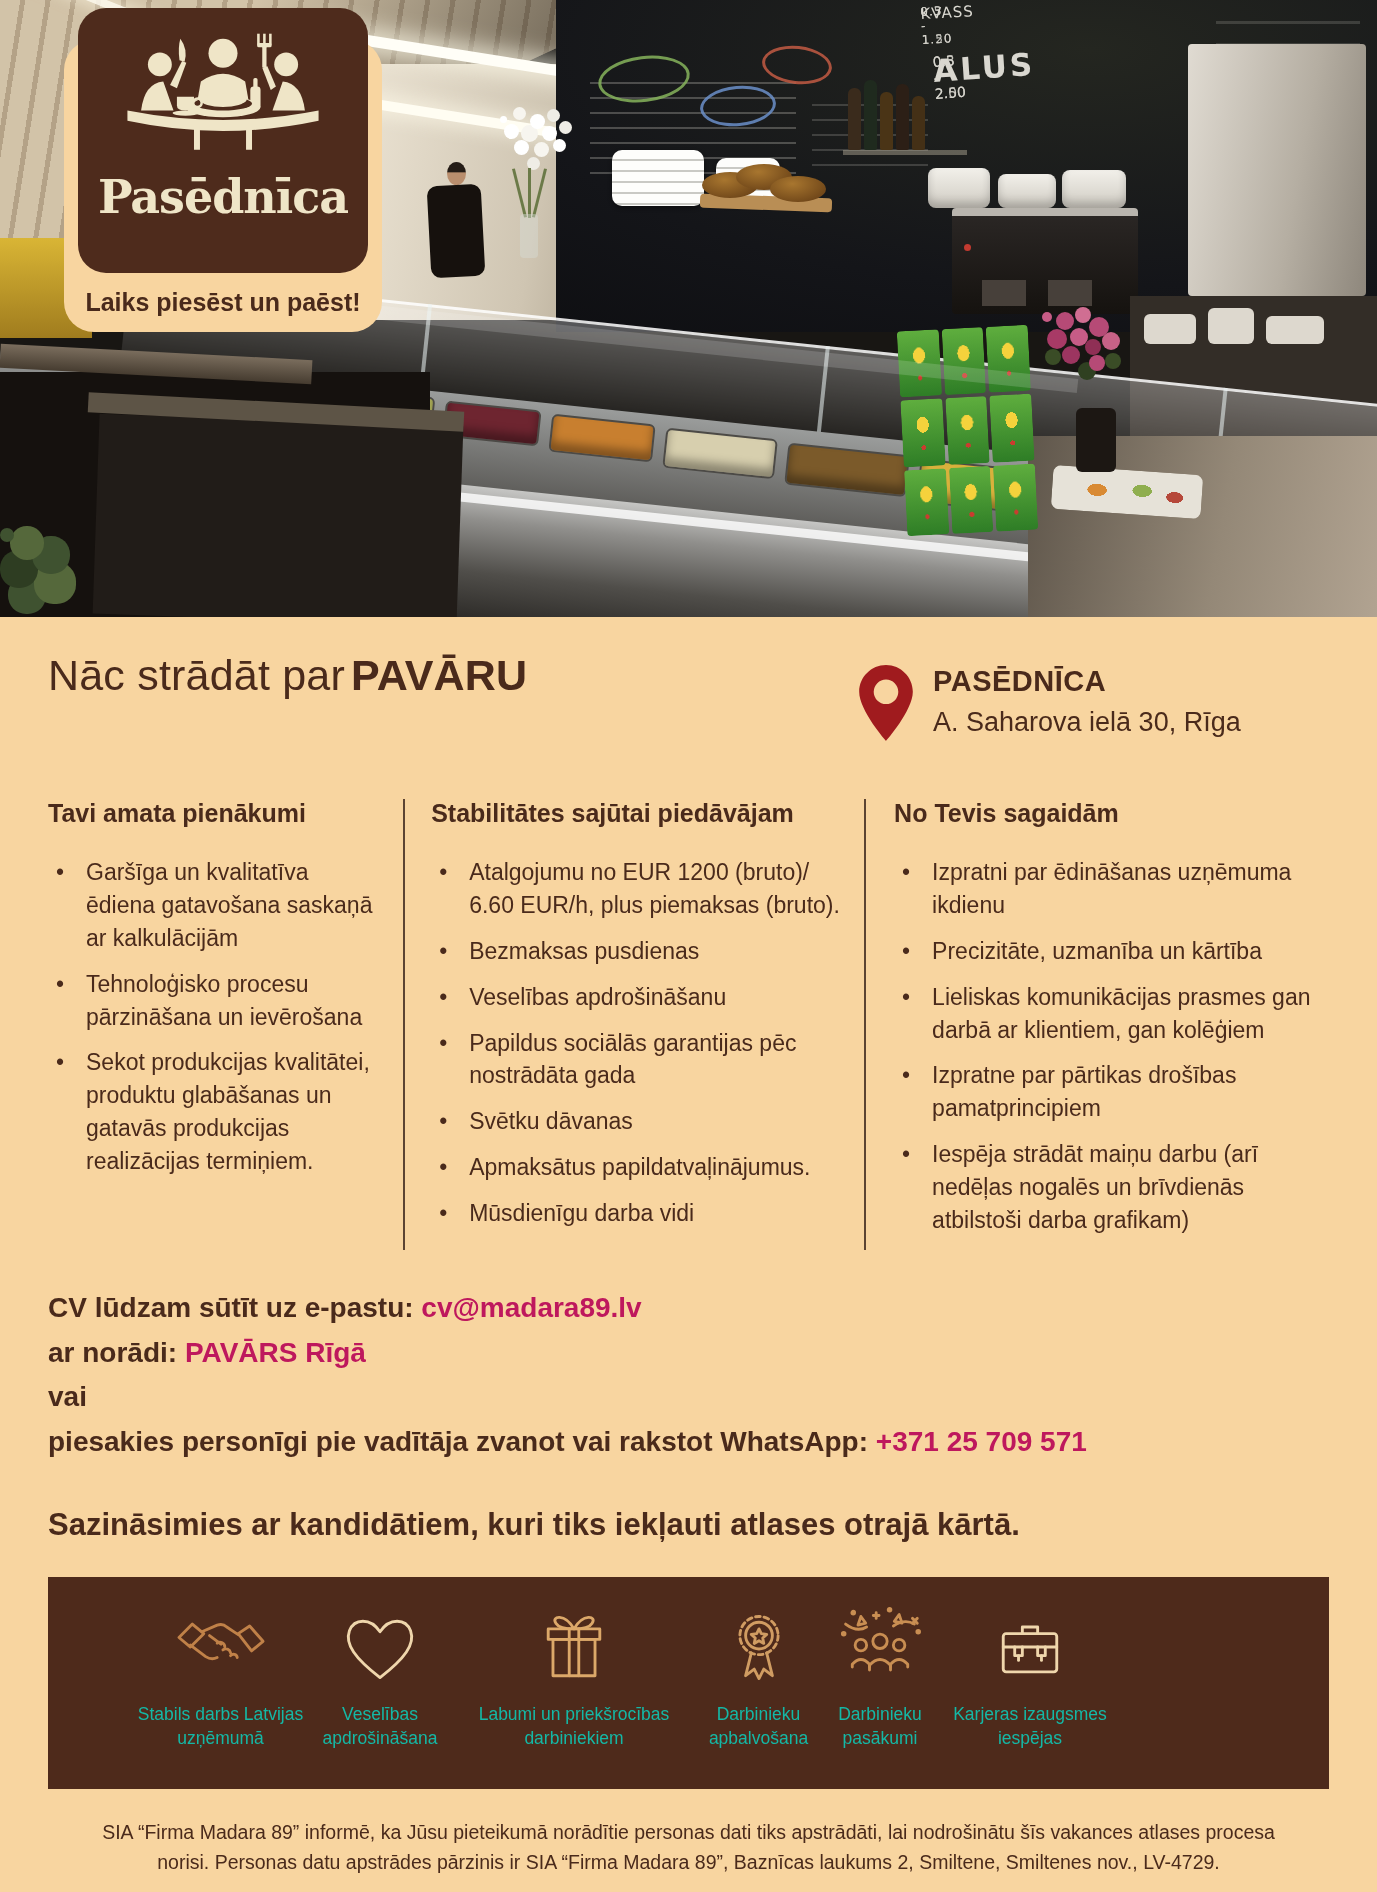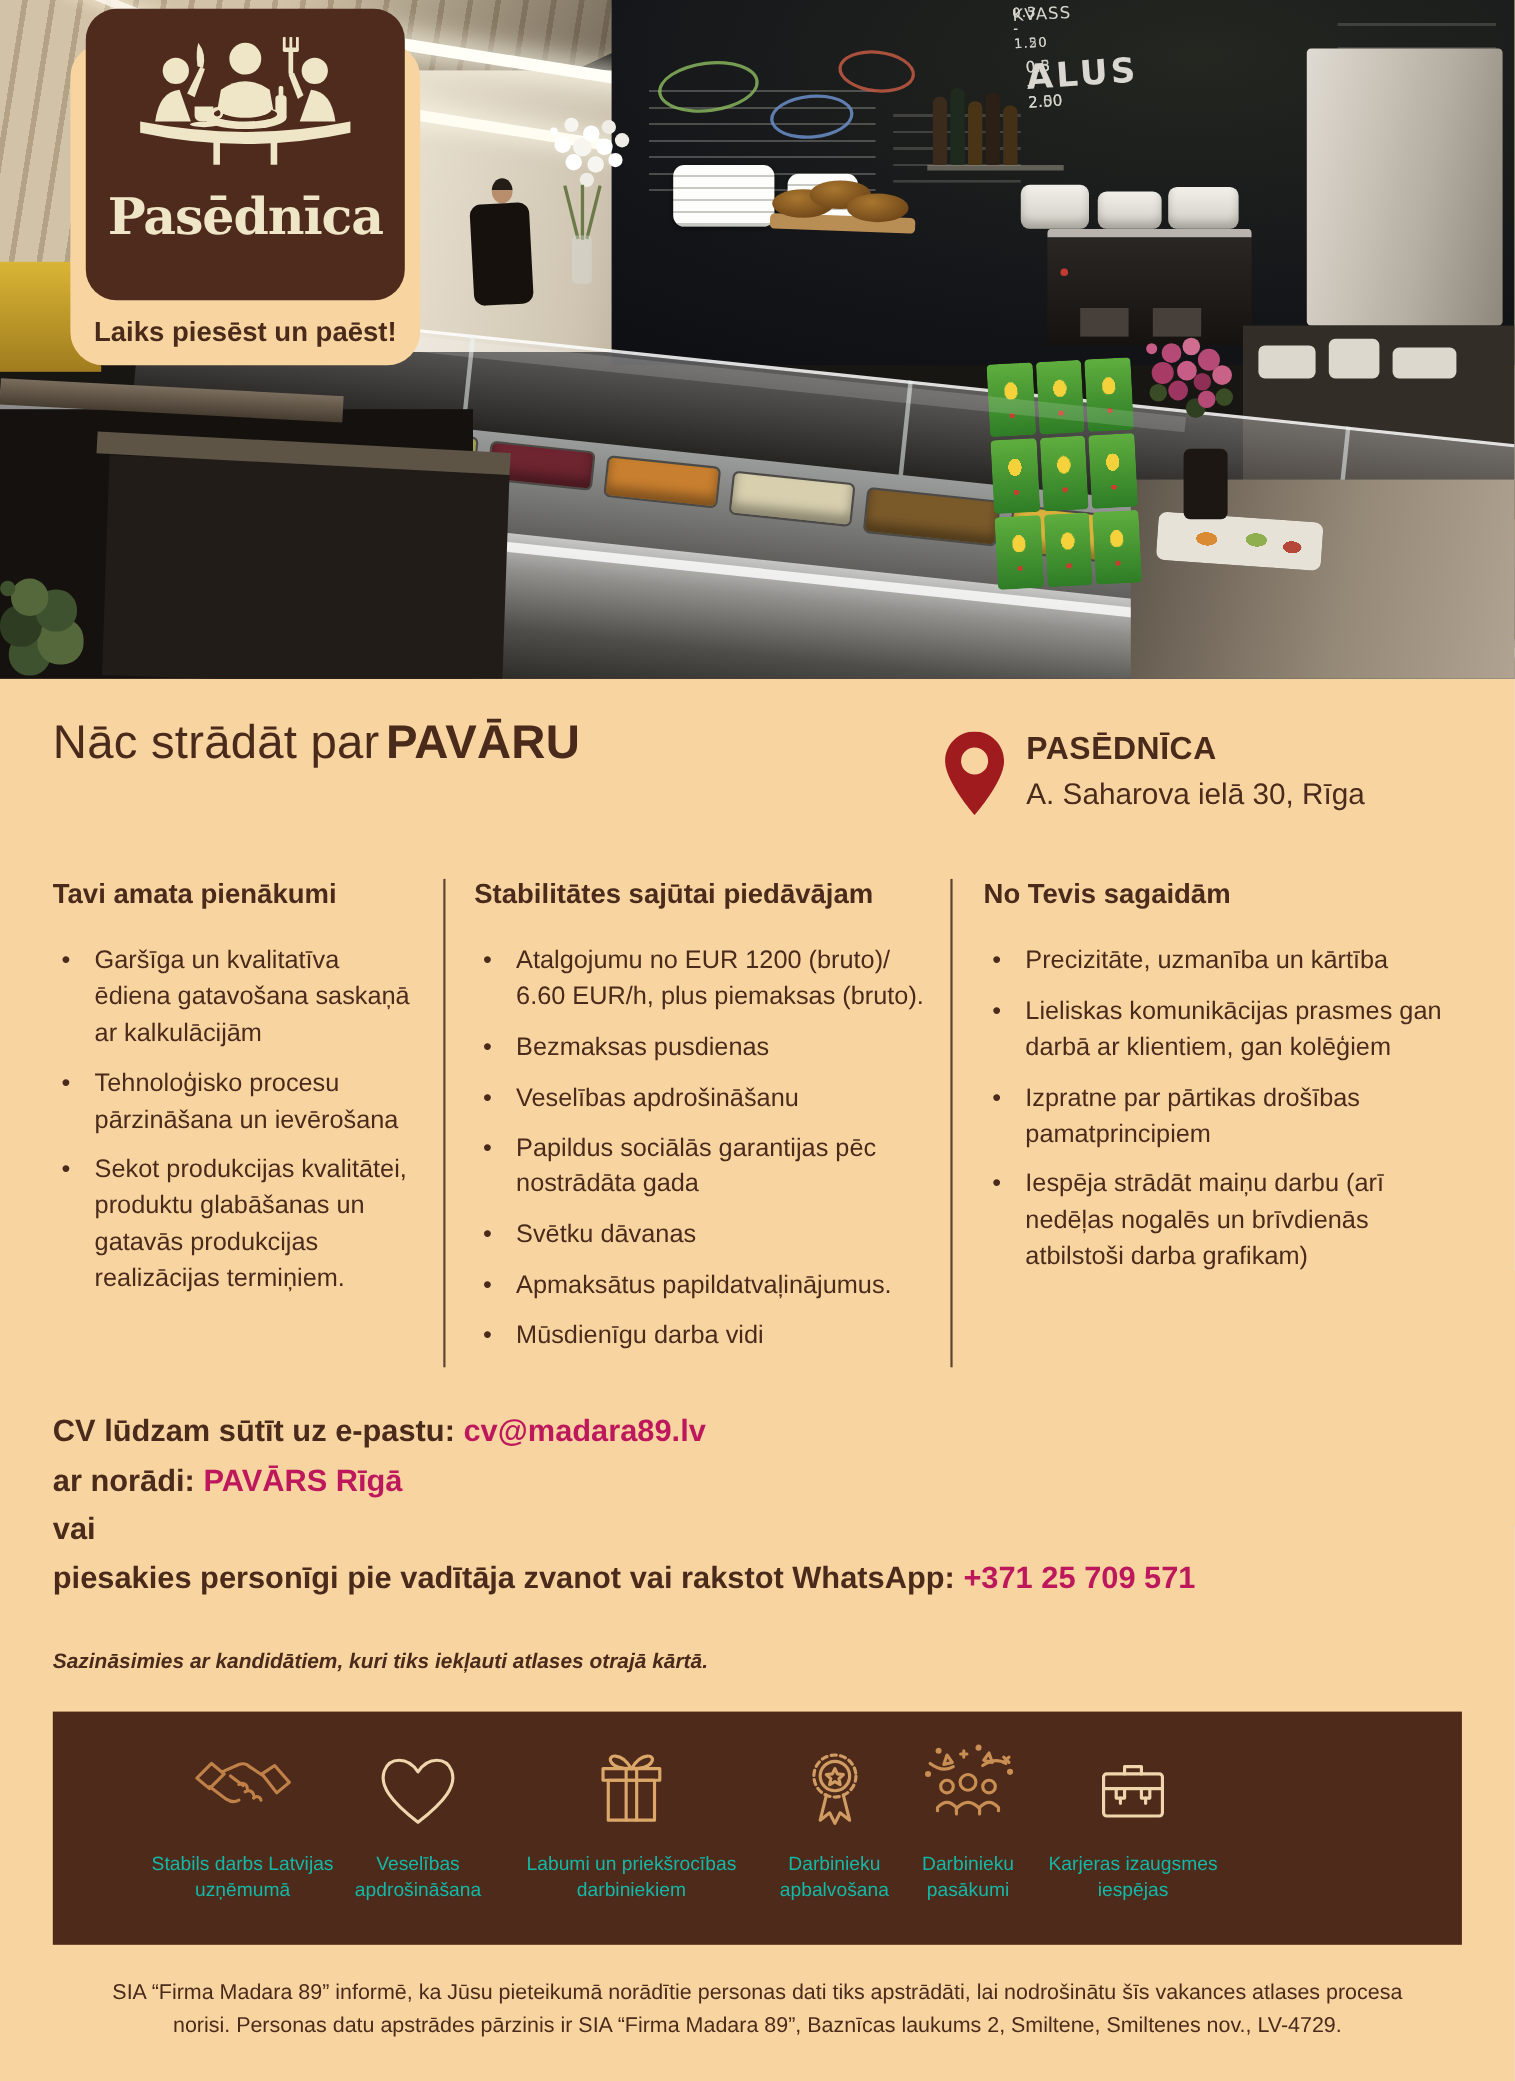--- a/index.html
+++ b/index.html
@@ -147,21 +147,21 @@
   .col ul{list-style:none;margin:0;padding:0;}
   .col li{position:relative;padding-left:38px;font-size:23px;line-height:1.43;margin-bottom:13px;}
   .col li::before{content:"•";position:absolute;left:8px;}
   .c1{width:356px;padding-right:24px;box-sizing:border-box;}
   .c2{width:462px;border-left:2px solid #5C4432;padding-left:26px;padding-right:20px;box-sizing:border-box;}
   .c3{width:466px;border-left:2px solid #5C4432;padding-left:28px;box-sizing:border-box;}
 
   .contact{margin:36px 48px 0 48px;font-size:28px;font-weight:bold;line-height:1.6;}
   .red{color:#be185d;}
 
-  .note{margin:42px 48px 0 48px;font-size:19px;font-style:italic;font-weight:600;}
+  .note{margin:42px 48px 0 48px;font-size:31px;font-weight:600;}
 
   .benefits{position:relative;margin:34px 48px 0 48px;width:1281px;height:212px;background:#4E2A1B;}
   .benefit{position:absolute;top:28px;text-align:center;color:#14b8a6;}
   .benefit .blabel{margin-top:8px;font-size:17.5px;line-height:1.35;}
   .bn1{left:60px;width:225px;} .bn2{left:252px;width:160px;} .bn3{left:420px;width:212px;}
   .bn4{left:628px;width:165px;} .bn5{left:762px;width:140px;} .bn6{left:882px;width:200px;}
   .bicon{width:96px;height:86px;}
 
   .legal{margin:28px auto 0 auto;width:1180px;text-align:center;font-size:19.5px;line-height:1.55;}
 </style>
@@ -340,20 +340,21 @@
         <li>Veselības apdrošināšanu</li>
         <li>Papildus sociālās garantijas pēc nostrādāta gada</li>
         <li>Svētku dāvanas</li>
         <li>Apmaksātus papildatvaļinājumus.</li>
         <li>Mūsdienīgu darba vidi</li>
       </ul>
     </div>
     <div class="col c3">
       <h3>No Tevis sagaidām</h3>
       <ul>
+        <li>Izpratni par ēdināšanas uzņēmuma ikdienu</li>
         <li>Precizitāte, uzmanība un kārtība</li>
         <li>Lieliskas komunikācijas prasmes gan darbā ar klientiem, gan kolēģiem</li>
         <li>Izpratne par pārtikas drošības pamatprincipiem</li>
         <li>Iespēja strādāt maiņu darbu (arī nedēļas nogalēs un brīvdienās atbilstoši darba grafikam)</li>
       </ul>
     </div>
   </div>
 
   <div class="contact">
     <div>

